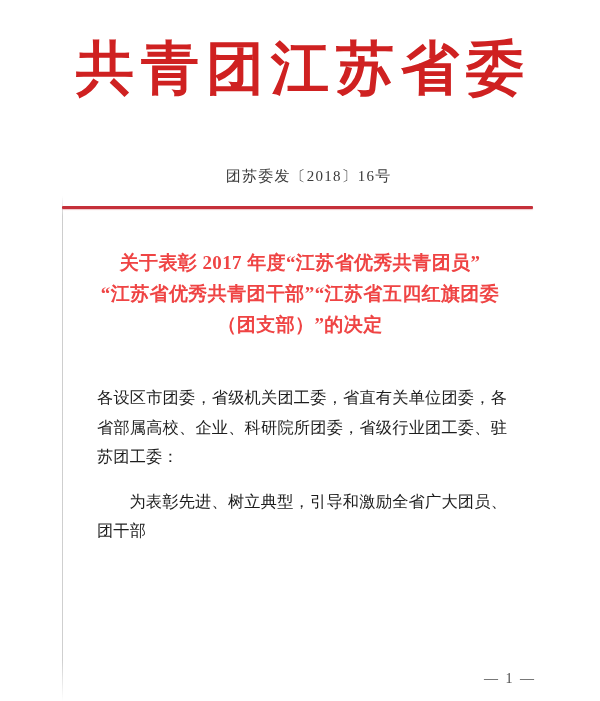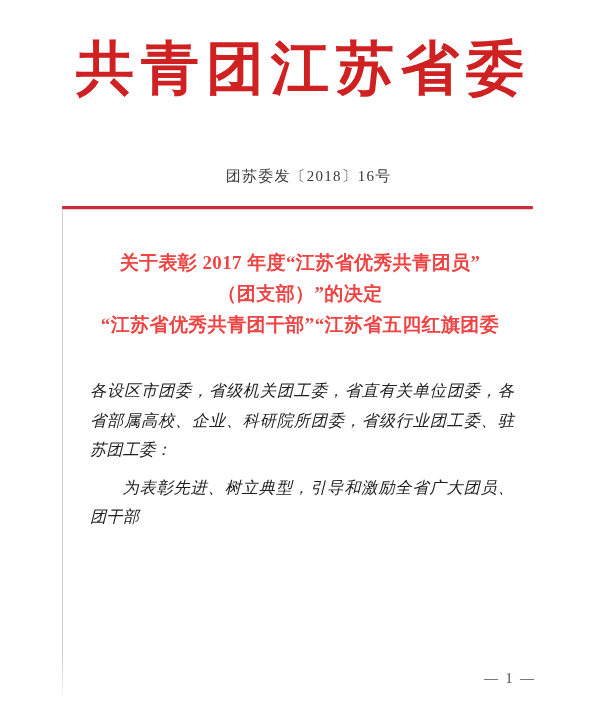--- a/index.html
+++ b/index.html
@@ -100,24 +100,23 @@
     position: absolute;
     left: 82px;
     top: 369px;
     width: 440px;
     font-size: 16.2px;
     line-height: 29.6px;
     color: #1d1d1d;
     letter-spacing: 0.15px;
   }
   .body-para {
-    margin: 8px;
+    margin: 15px;
     text-align: justify;
     text-justify: inter-character;
-    font-style: italic;
   }
   .body-para.indent {
     text-indent: 2em;
   }
 
   
   .page-footer {
     position: absolute;
     left: 0;
     bottom: 14px;
@@ -141,22 +140,22 @@
   <div id="page-edge"></div>
 
   <div class="masthead">共青团江苏省委</div>
 
   <div class="doc-number">团苏委发〔2018〕16号</div>
 
   <div class="red-rule"></div>
 
   <div class="title-block">
     <div class="title-line">关于表彰 2017 年度“江苏省优秀共青团员”</div>
+    <div class="title-line">“江苏省优秀共青团干部”“江苏省五四红旗团委</div>
     <div class="title-line">（团支部）”的决定</div>
-    <div class="title-line">“江苏省优秀共青团干部”“江苏省五四红旗团委</div>
   </div>
 
   <div class="body-block">
     <p class="body-para">各设区市团委，省级机关团工委，省直有关单位团委，各省部属高校、企业、科研院所团委，省级行业团工委、驻苏团工委：</p>
     <p class="body-para indent">为表彰先进、树立典型，引导和激励全省广大团员、团干部</p>
   </div>
 
   <div class="page-footer">
     <span class="inner">— 1 —</span>
   </div>

